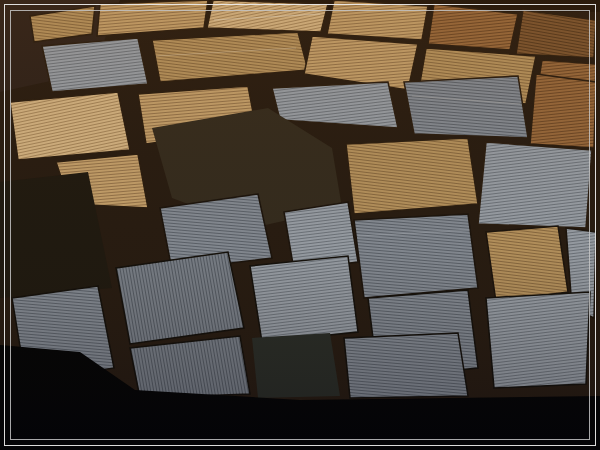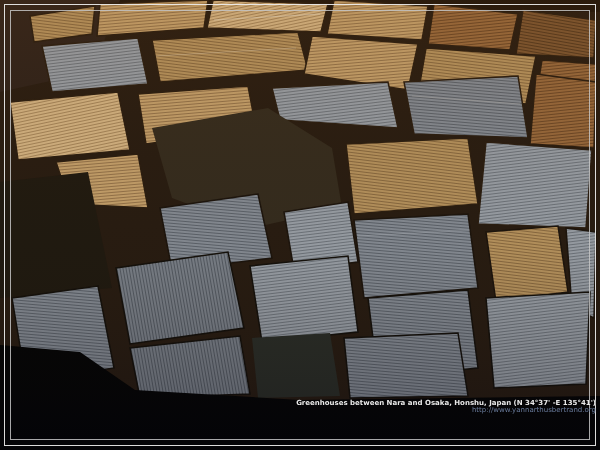--- a/index.html
+++ b/index.html
@@ -121,18 +121,14 @@
     <path d="M358,236 L470,230" stroke="#cfd3d8" stroke-width="0.7" opacity="0.3"></path>
 
     <polygon points="0,345 80,352 135,390 300,400 450,398 600,396 600,450 0,450" fill="#050504"></polygon>
 
     <rect width="600" height="450" fill="url(#tone)"></rect>
   </svg>
 
   <div class="frame-line frame-outer"></div>
   <div class="frame-line frame-inner"></div>
 
-  <div class="caption">
-    <div class="line1">Greenhouses between Nara and Osaka, Honshu, Japan (N 34°37' -E 135°41')</div>
-    <div class="line2">http://www.yannarthusbertrand.org</div>
-  </div>
 
 </div>
 
 </body></html>

